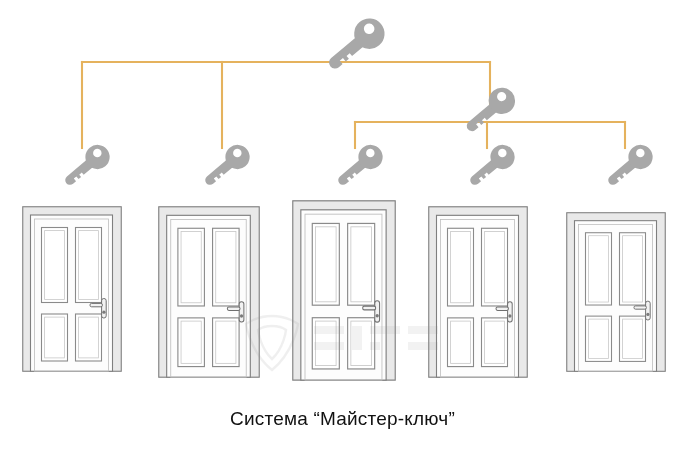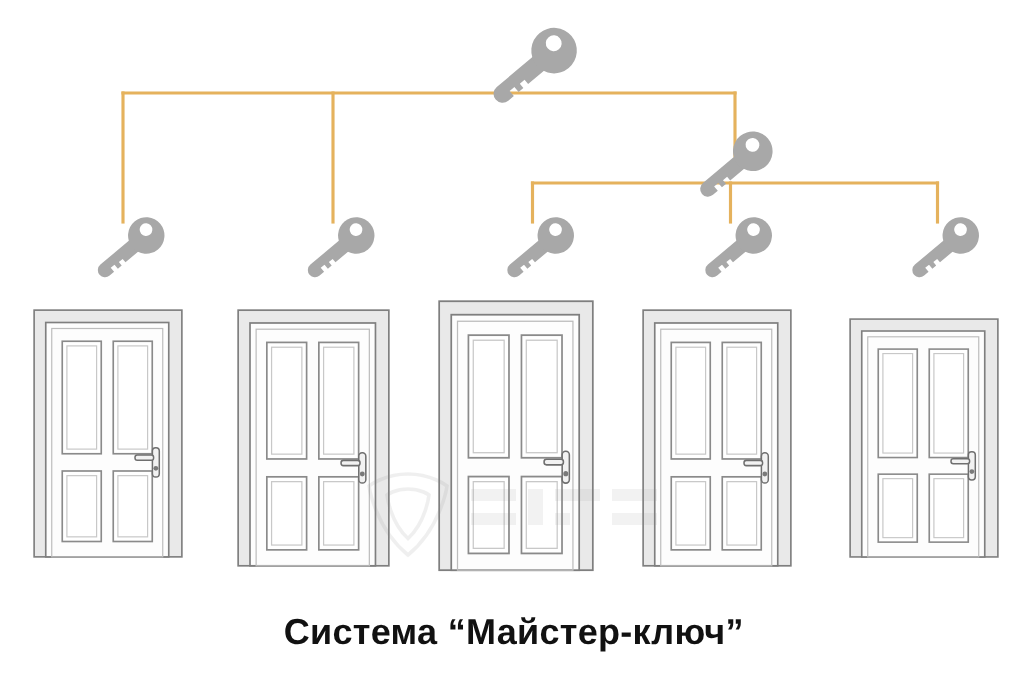--- a/index.html
+++ b/index.html
@@ -27,22 +27,22 @@
     height: 458px;
     display: block;
   }
   #caption {
     position: absolute;
     left: 0;
     top: 408px;
     width: 685px;
     text-align: center;
     font-family: "Liberation Sans", "DejaVu Sans", sans-serif;
-    font-size: 24px;
-    font-weight: bold;
+    font-size: 19px;
+    font-weight: normal;
     color: #111111;
     letter-spacing: 0.2px;
     white-space: nowrap;
   }
   #watermark {
     position: absolute;
     left: 240px;
     top: 312px;
     width: 220px;
     height: 62px;

